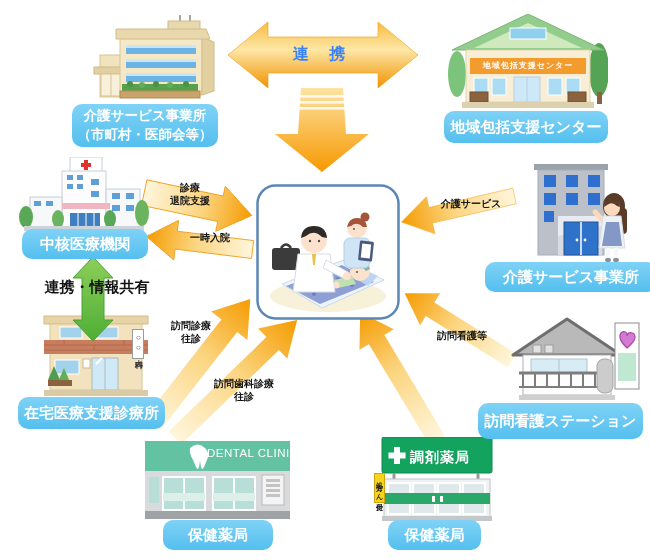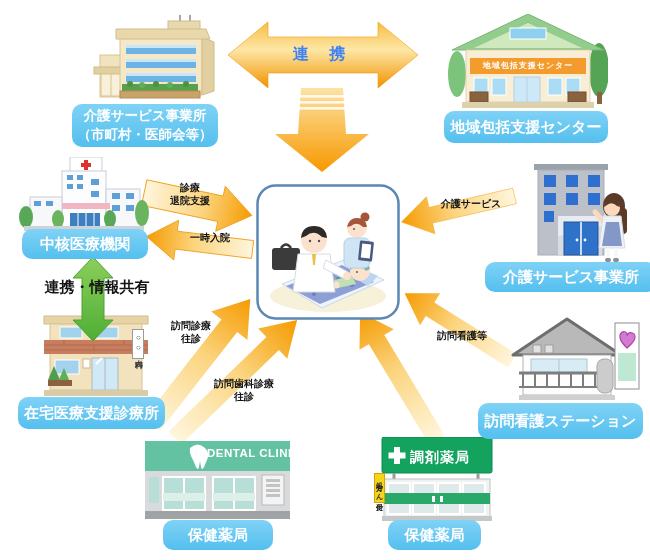--- a/index.html
+++ b/index.html
@@ -10,21 +10,21 @@
   .label-box{position:absolute;z-index:4;background:linear-gradient(180deg,#7fd2f6,#54bfee);
      border-radius:10px;color:#fff;font-weight:bold;display:flex;flex-direction:column;
      align-items:center;justify-content:center;text-align:center;font-size:15px;line-height:1.2;}
   .label-box.two-line{font-size:13.5px;line-height:1.4;}
   .arrow-text{position:absolute;z-index:6;font-weight:bold;color:#141414;text-align:center;
      line-height:1.3;font-size:10px;white-space:nowrap;}
   .link-text{position:absolute;z-index:6;font-weight:bold;color:#3b82f6;font-size:16px;
      letter-spacing:8px;text-align:center;white-space:nowrap;}
   .band-sign{position:absolute;z-index:3;color:#fff;font-weight:bold;font-size:8px;
      text-align:center;letter-spacing:1px;line-height:12px;white-space:nowrap;}
-  .dental-sign{position:absolute;z-index:3;color:#fff;font-weight:bold;font-size:11.5px;
+  .dental-sign{position:absolute;z-index:3;color:#fff;font-weight:normal;font-size:11.5px;
      letter-spacing:.5px;white-space:nowrap;}
   .pharm-sign{position:absolute;z-index:3;color:#fff;font-weight:bold;font-size:14px;
      letter-spacing:1px;white-space:nowrap;}
   .vsign{position:absolute;z-index:4;writing-mode:vertical-rl;text-orientation:upright;
      background:#fff;border:1px solid #9a9a9a;color:#333;font-size:8px;font-weight:bold;
      padding:3px 1px;line-height:1;letter-spacing:1px;}
   .vsign.yellow{background:#f6d41c;border-color:#cfa50d;color:#222;font-size:7px;}
   .center-box{position:absolute;z-index:3;}
 </style>
 </head>

